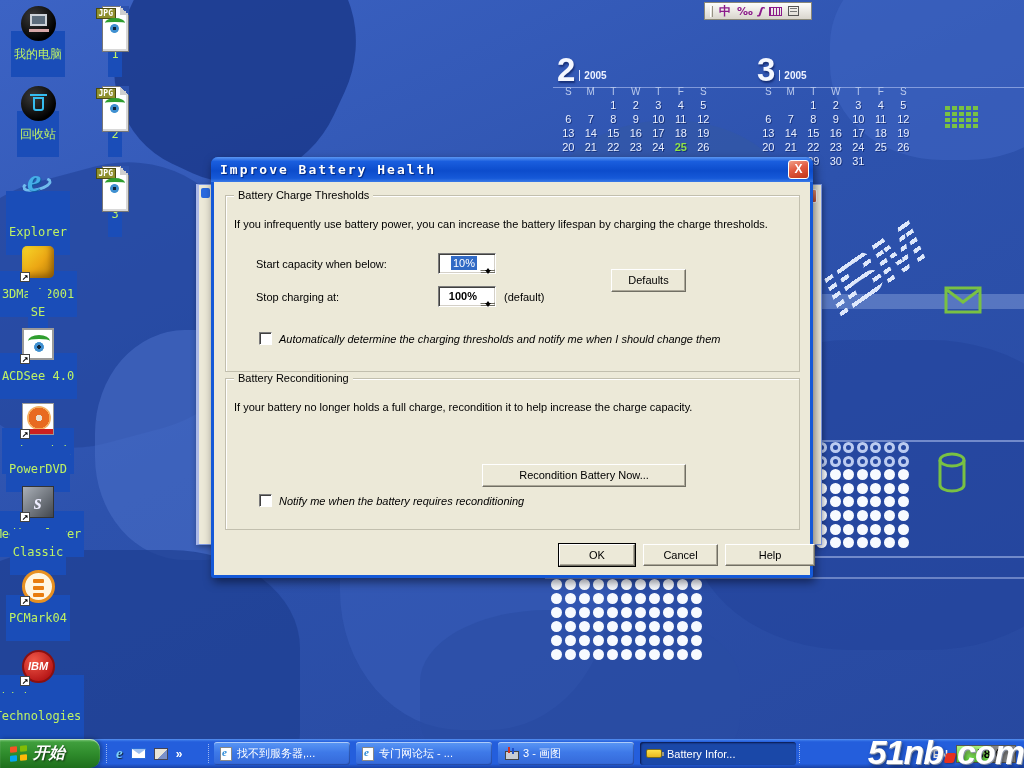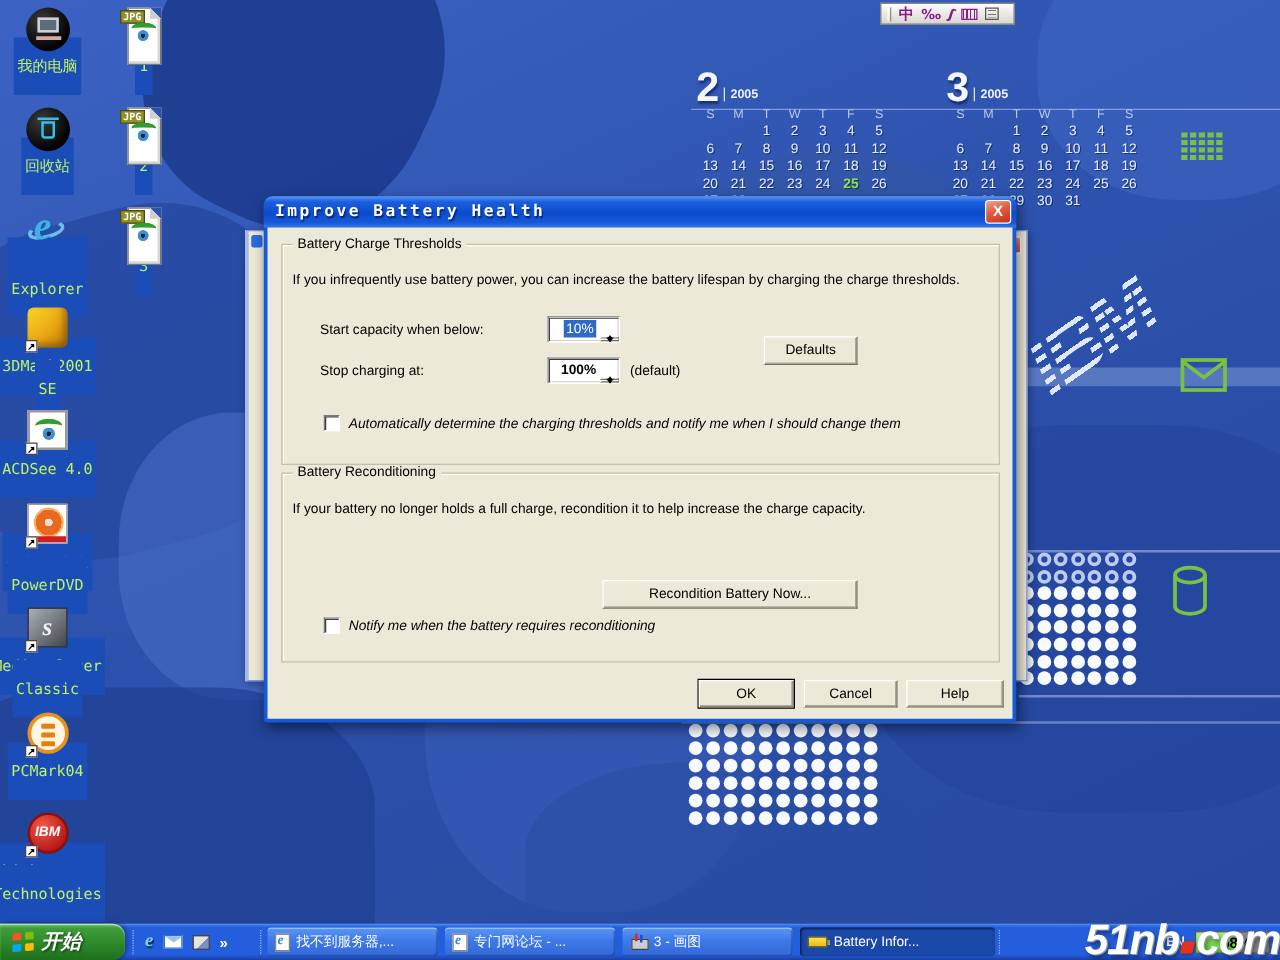--- a/index.html
+++ b/index.html
@@ -587,21 +587,21 @@
       <div class="grp" style="left:11px;top:196px;width:575px;height:152px;">
         <span class="cap">Battery Reconditioning</span>
         <span class="dtext" style="left:8px;top:22px;">If your battery no longer holds a full charge, recondition it to help increase the charge capacity.</span>
         <span class="btn-classic" style="left:256px;top:85px;width:204px;height:23px;line-height:21px;">Recondition Battery Now...</span>
         <span class="chk" style="left:33px;top:115px;"></span>
         <span class="chklbl" style="left:53px;top:116px;">Notify me when the battery requires reconditioning</span>
       </div>
 
       <span class="btn-classic default" style="left:345px;top:362px;width:76px;height:22px;line-height:20px;">OK</span>
       <span class="btn-classic" style="left:429px;top:362px;width:75px;height:22px;line-height:20px;">Cancel</span>
-      <span class="btn-classic" style="left:511px;top:362px;width:78px;height:22px;line-height:20px;">Help</span>
+      <span class="btn-classic" style="left:511px;top:362px;width:90px;height:22px;line-height:20px;">Help</span>
     </div>
   </div>
 
   <div id="taskbar">
     <div id="start-btn">
       <span class="flag">
           <i></i>
           <i></i>
           <i></i>
           <i></i>

